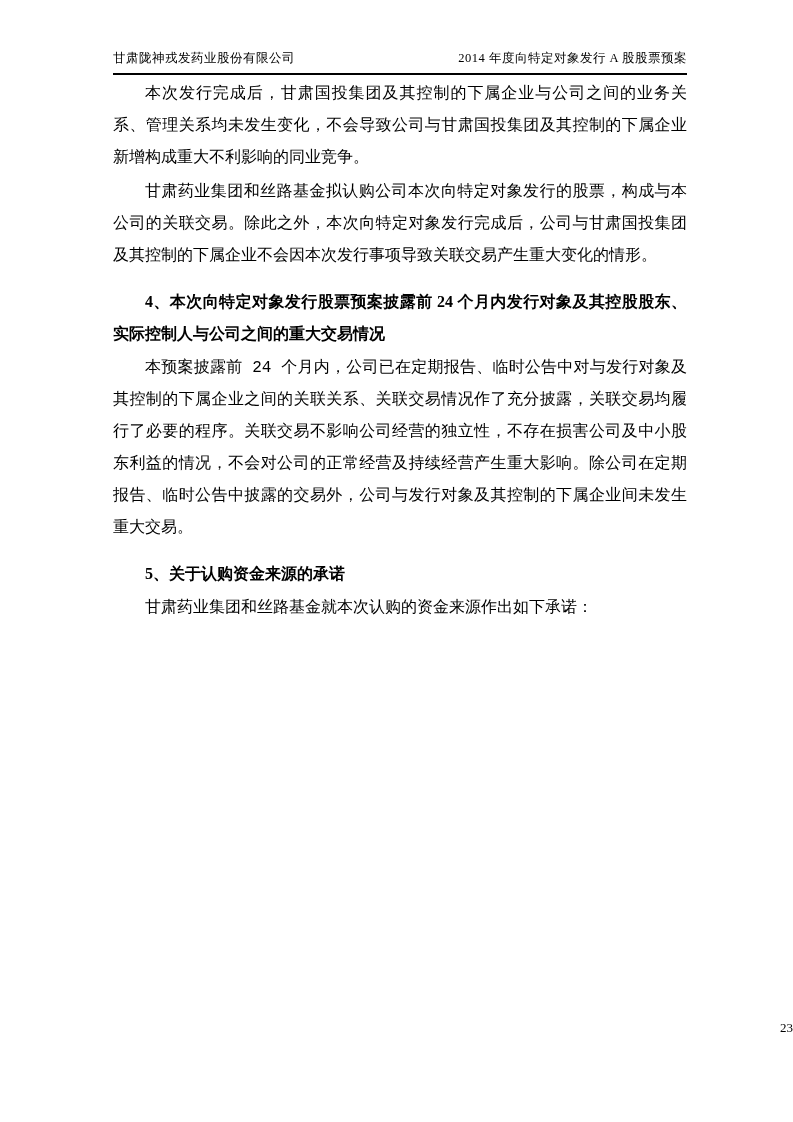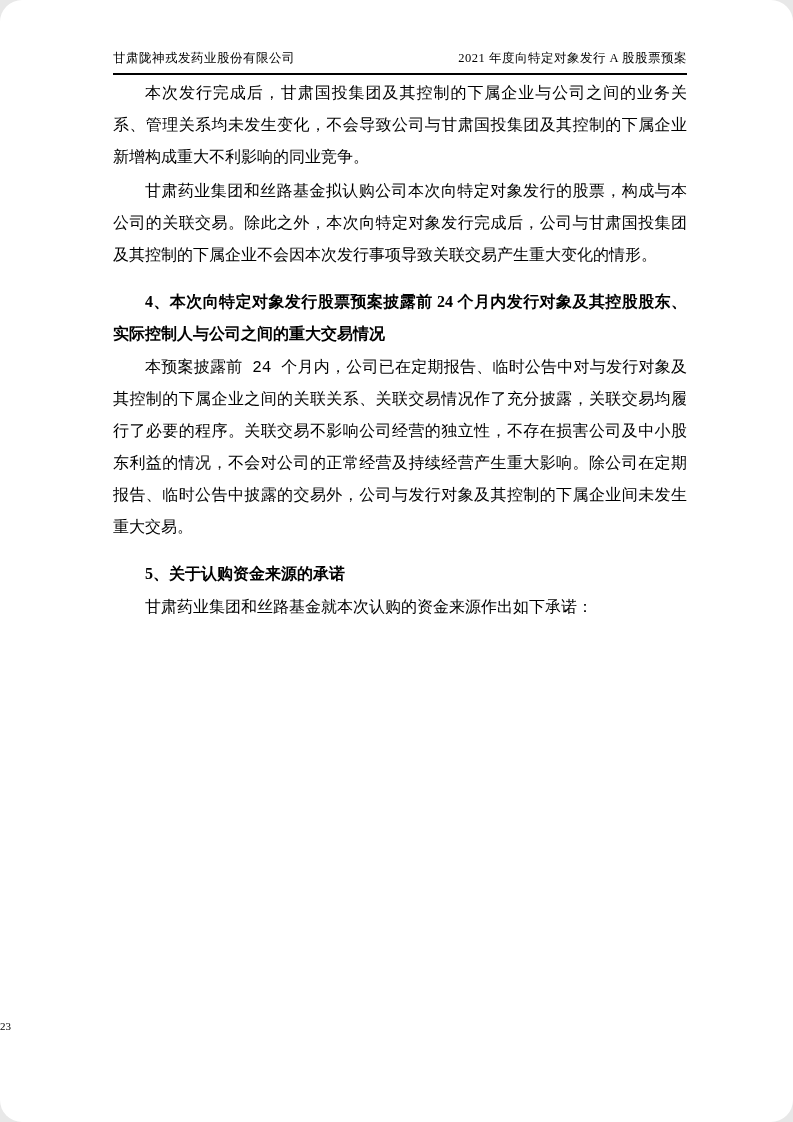--- a/index.html
+++ b/index.html
@@ -5,21 +5,20 @@
   html, body { margin: 0; padding: 0; background: #e8e8e8; }
   .page {
     position: relative;
     width: 793px;
     height: 1122px;
     margin: 0 auto;
     background: #ffffff;
     color: #000000;
     font-family: "Liberation Serif", "DejaVu Serif", serif;
     overflow: hidden;
-    border-radius: 22px;
   }
   .header {
     position: absolute;
     top: 50px;
     left: 113px;
     width: 574px;
     display: flex;
     justify-content: space-between;
     align-items: flex-end;
     border-bottom: 2px solid #000000;
@@ -47,32 +46,32 @@
   .content p {
     margin: 2px 0;
     text-indent: 2em;
     font-family: Liberation Mono, monospace;
   }
   .footer {
     position: absolute;
     top: 1020px;
     left: 0;
     width: 100%;
-    text-align: left;
-    font-size: 11px;
+    text-align: right;
+    font-size: 13px;
   }
 </style>
 </head>
 <body>
 
 <div class="page">
 
   <div class="header">
     <span>甘肃陇神戎发药业股份有限公司</span>
-    <span>2021 年度向特定对象发行 A 股股票预案</span>
+    <span>2014 年度向特定对象发行 A 股股票预案</span>
   </div>
 
   <div class="content">
 
     <p>本次发行完成后，甘肃国投集团及其控制的下属企业与公司之间的业务关系、管理关系均未发生变化，不会导致公司与甘肃国投集团及其控制的下属企业新增构成重大不利影响的同业竞争。</p>
 
     <p>甘肃药业集团和丝路基金拟认购公司本次向特定对象发行的股票，构成与本公司的关联交易。除此之外，本次向特定对象发行完成后，公司与甘肃国投集团及其控制的下属企业不会因本次发行事项导致关联交易产生重大变化的情形。</p>
 
     <h2>4、本次向特定对象发行股票预案披露前 24 个月内发行对象及其控股股东、实际控制人与公司之间的重大交易情况</h2>
     <p>本预案披露前 24 个月内，公司已在定期报告、临时公告中对与发行对象及其控制的下属企业之间的关联关系、关联交易情况作了充分披露，关联交易均履行了必要的程序。关联交易不影响公司经营的独立性，不存在损害公司及中小股东利益的情况，不会对公司的正常经营及持续经营产生重大影响。除公司在定期报告、临时公告中披露的交易外，公司与发行对象及其控制的下属企业间未发生重大交易。</p>

